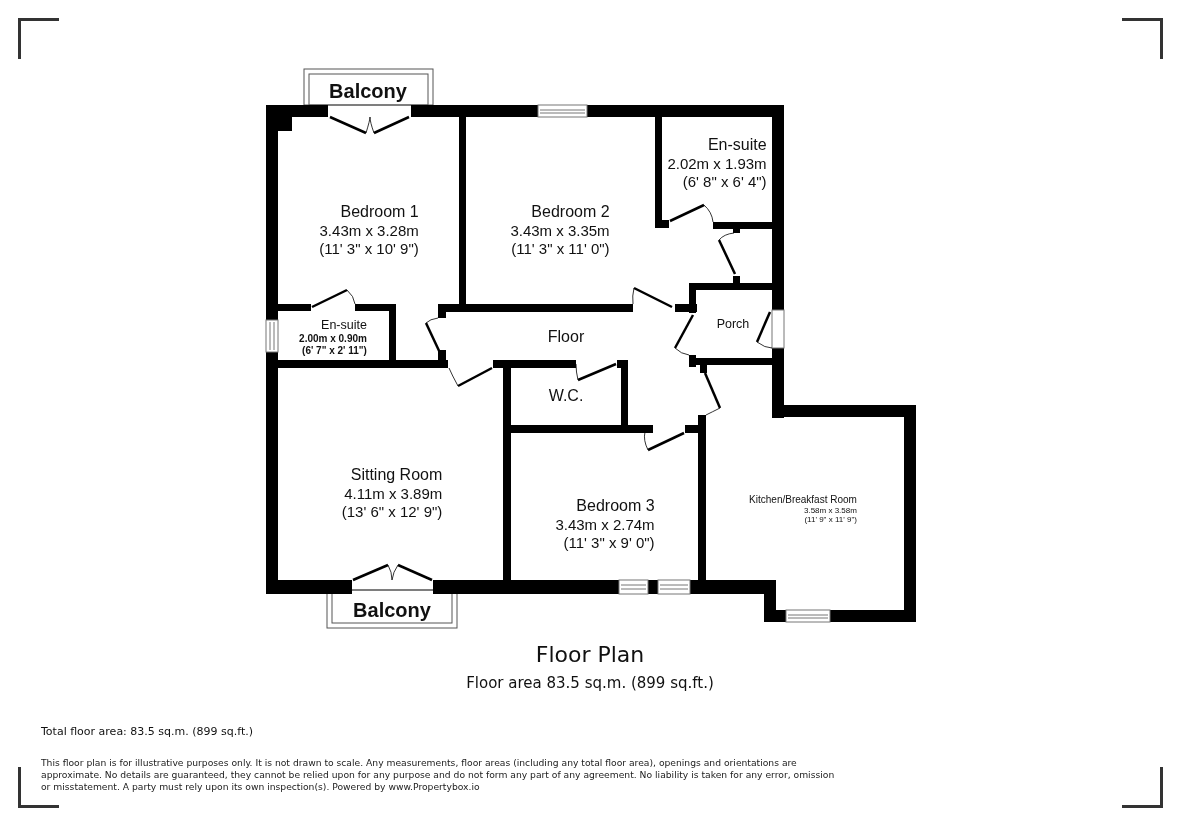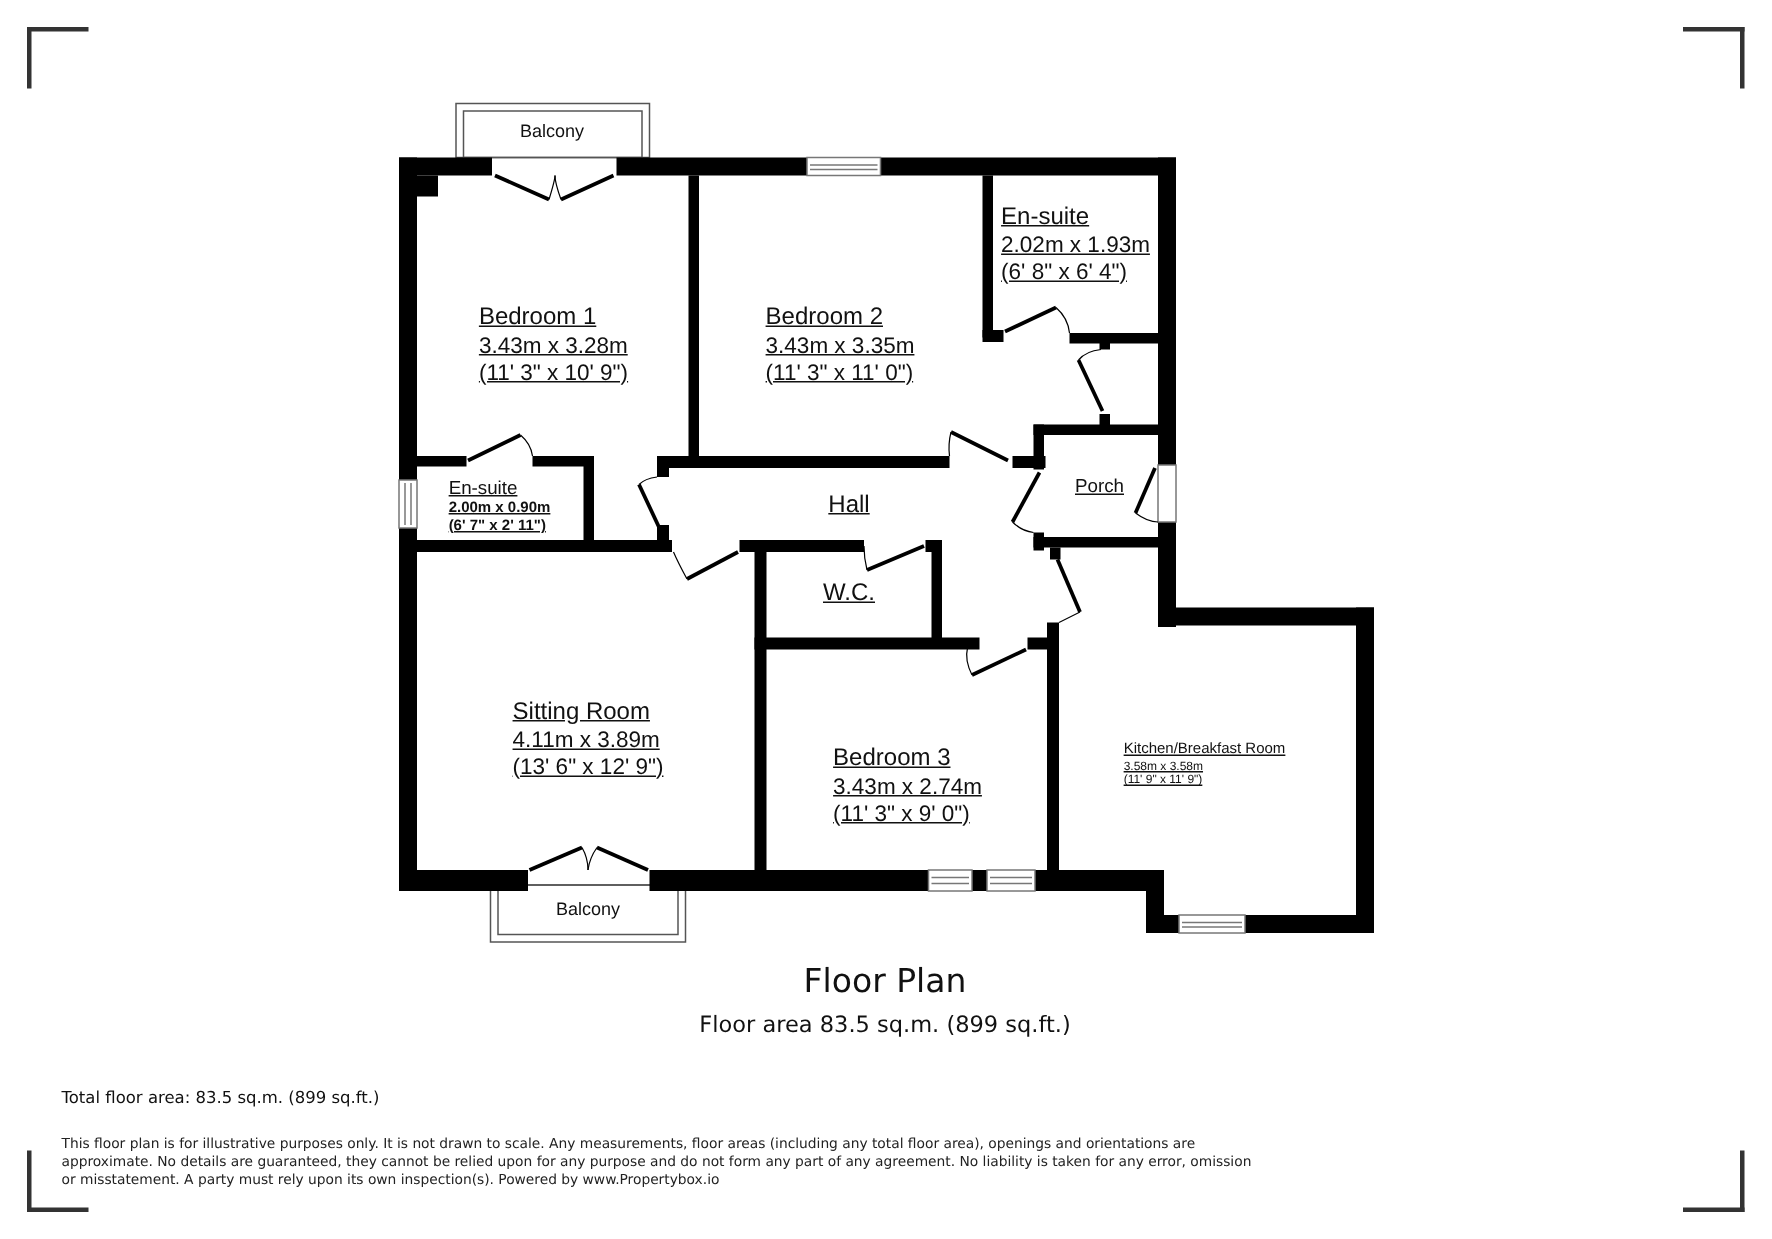--- a/index.html
+++ b/index.html
@@ -3,28 +3,28 @@
 <meta charset="utf-8">
 <style>
   html, body { margin: 0; padding: 0; background: #ffffff; }
   body { width: 1181px; height: 826px; position: relative; overflow: hidden; font-family: "DejaVu Sans", sans-serif; color: #111; }
   .corner { position: absolute; width: 38px; height: 38px; border-color: #333; border-style: solid; border-width: 0; }
   .c-tl { left: 18px; top: 18px; border-left-width: 3px; border-top-width: 3px; }
   .c-tr { right: 18px; top: 18px; border-right-width: 3px; border-top-width: 3px; }
   .c-bl { left: 18px; bottom: 18px; border-left-width: 3px; border-bottom-width: 3px; }
   .c-br { right: 18px; bottom: 18px; border-right-width: 3px; border-bottom-width: 3px; }
   svg.plan { position: absolute; left: 0; top: 0; }
-  .lbl { position: absolute; text-align: left; font-family: "Liberation Sans", sans-serif; transform: translateX(-50%); white-space: nowrap; line-height: 1.18; text-decoration: underline; }
+  .lbl { position: absolute; text-align: right; font-family: "Liberation Sans", sans-serif; transform: translateX(-50%); white-space: nowrap; line-height: 1.18; }
   .lbl .name { display: block; font-size: 16px; }
   .lbl .dim { display: block; font-size: 15px; }
   .lbl.small .name { font-size: 12.5px; }
   .lbl.small .dim { font-size: 10px; font-weight: bold; }
   .lbl.kitchen .name { font-size: 10px; }
   .lbl.kitchen .dim { font-size: 8px; }
-  .balcony-label { position: absolute; font-family: "Liberation Sans", sans-serif; font-size: 12px; transform: translateX(-50%); }
+  .balcony-label { position: absolute; font-family: "Liberation Sans", sans-serif; font-size: 20px; transform: translateX(-50%); font-weight: bold; }
   .title { position: absolute; left: 590px; top: 642px; transform: translateX(-50%); font-size: 22px; font-family: "DejaVu Sans", sans-serif; text-align: center; }
   .subtitle { position: absolute; left: 590px; top: 674px; transform: translateX(-50%); font-size: 15px; white-space: nowrap; }
   .total { position: absolute; left: 41px; top: 725px; font-size: 11px; font-family: "DejaVu Sans", sans-serif; }
   .disclaimer { position: absolute; left: 41px; top: 757px; width: 800px; font-size: 9.2px; line-height: 12px; color: #222; }
 </style>
 </head>
 <body>
 
 <div class="corner c-tl"></div>
 <div class="corner c-tr"></div>
@@ -183,21 +183,21 @@
   <span class="name">En-suite</span>
   <span class="dim">2.02m x 1.93m</span>
   <span class="dim">(6' 8" x 6' 4")</span>
 </div>
 <div class="lbl small" style="left:333px; top:318px;">
   <span class="name">En-suite</span>
   <span class="dim">2.00m x 0.90m</span>
   <span class="dim">(6' 7" x 2' 11")</span>
 </div>
 <div class="lbl" style="left:566px; top:328px;">
-  <span class="name">Hall</span>
+  <span class="name">Floor</span>
 </div>
 <div class="lbl small" style="left:733px; top:317px;">
   <span class="name">Porch</span>
 </div>
 <div class="lbl" style="left:566px; top:387px;">
   <span class="name">W.C.</span>
 </div>
 <div class="lbl" style="left:392px; top:466px;">
   <span class="name">Sitting Room</span>
   <span class="dim">4.11m x 3.89m</span>

